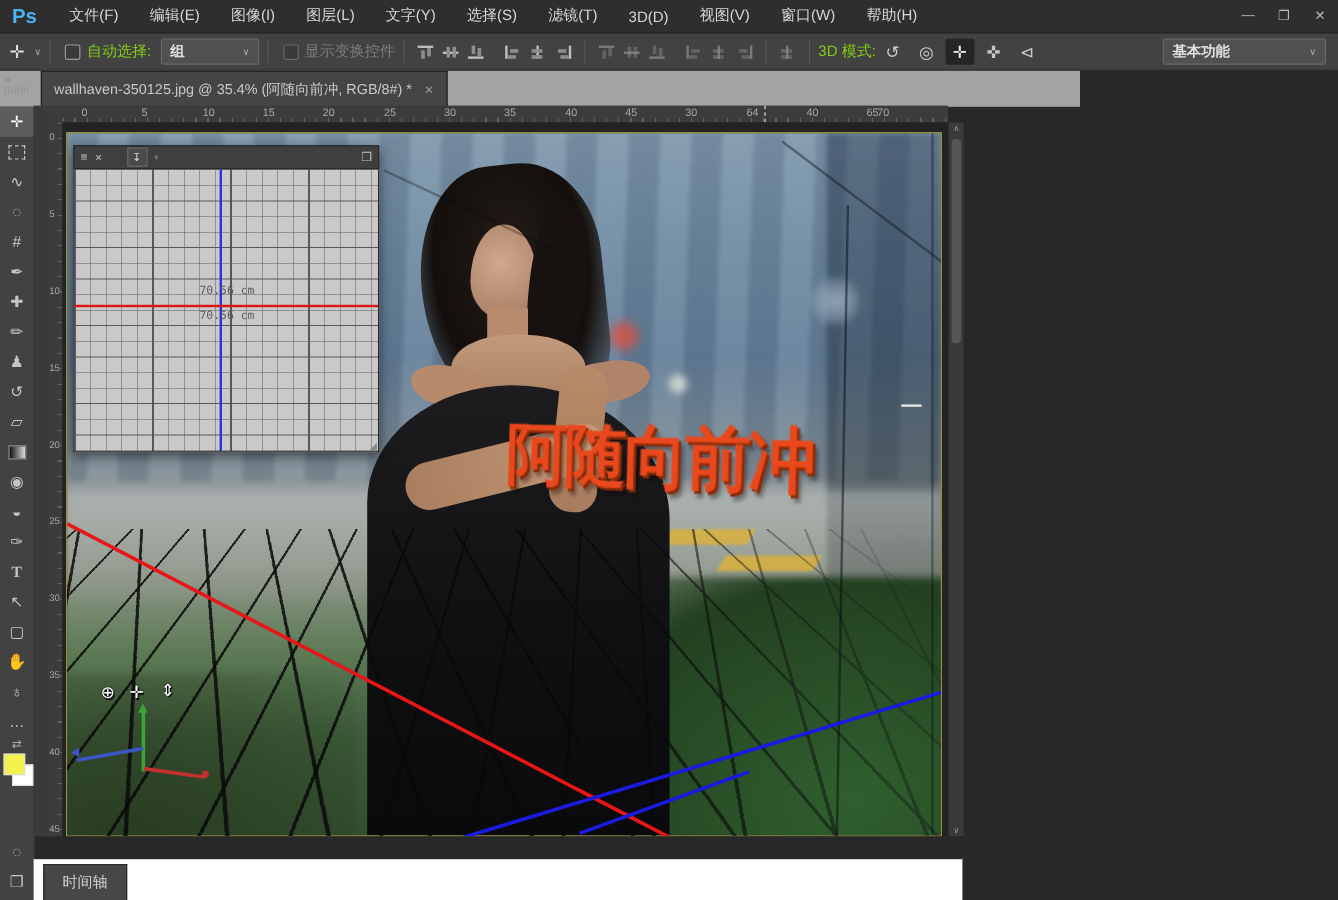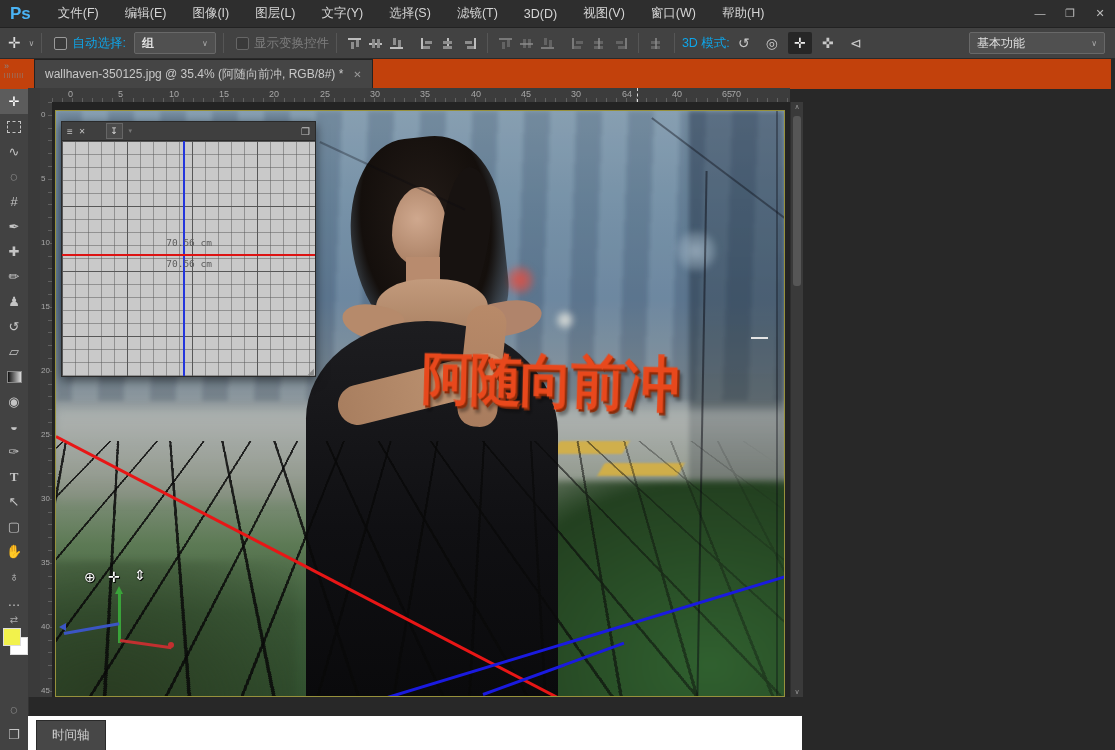--- a/index.html
+++ b/index.html
@@ -12,36 +12,36 @@
   #menubar{left:0;top:0;width:1115px;height:27px;background:#2e2e2e;border-bottom:1px solid #222;display:flex;align-items:center}
   .ps-logo{color:#4ab3f4;font-weight:bold;font-size:17px;padding:0 14px 0 10px}
   .menu-item{padding:0 13px;font-size:12.5px;color:#d6d6d6;height:27px;display:flex;align-items:center}
   .winctl{margin-left:auto;display:flex}
   .winctl span{width:30px;text-align:center;color:#bbb;font-size:11px}
   
   #optionsbar{left:0;top:27px;width:1115px;height:31px;background:#424242;border-bottom:1px solid #2a2a2a;display:flex;align-items:center;padding-left:6px;box-sizing:border-box}
   .checkbox{width:11px;height:11px;border:1px solid #9a9a9a;background:#3a3a3a;border-radius:2px;margin:0 5px}
   .checkbox.dim{border-color:#666}
   .select{background:#505050;border:1px solid #686868;border-radius:2px;height:20px;display:flex;align-items:center;padding:0 7px;color:#e0e0e0}
-  .optlabel{color:#0ea5e9;font-size:12.5px}
+  .optlabel{color:#84cc16;font-size:12.5px}
   .optlabel.dim{color:#7d7d7d}
   .al{width:13px;height:11px;display:inline-block;position:relative;margin:0 4px}
   .al::before,.al::after{content:"";position:absolute;background:#bdbdbd}
   .al::after{background:#8d8d8d}
   .al.dim::before,.al.dim::after{opacity:.45}
   .al-top::before{left:0;right:0;top:0;height:2px}.al-top::after{left:3px;top:4px;width:3px;height:7px;box-shadow:5px -2px 0 #8d8d8d}
   .al-vmid::before{left:0;right:0;top:5px;height:2px}.al-vmid::after{left:3px;top:1px;width:3px;height:9px;box-shadow:5px 0 0 #8d8d8d}
   .al-bot::before{left:0;right:0;bottom:0;height:2px}.al-bot::after{left:3px;bottom:4px;width:3px;height:7px;box-shadow:5px 2px 0 #8d8d8d}
   .al-left::before{top:0;bottom:0;left:0;width:2px}.al-left::after{left:4px;top:3px;width:7px;height:3px;box-shadow:-2px 5px 0 #8d8d8d}
   .al-hmid::before{top:0;bottom:0;left:5px;width:2px}.al-hmid::after{left:1px;top:3px;width:9px;height:3px;box-shadow:0 5px 0 #8d8d8d}
   .al-right::before{top:0;bottom:0;right:0;width:2px}.al-right::after{right:4px;top:3px;width:7px;height:3px;box-shadow:2px 5px 0 #8d8d8d}
   .mode-ico{width:24px;height:22px;display:flex;align-items:center;justify-content:center;color:#c8c8c8;font-size:14px;border-radius:2px;margin:0 2px}
   .mode-ico.active{background:#262626;color:#eee}
   
-  #tabrow{left:0;top:58px;width:1111px;height:30px;background:#c2410c;display:flex;align-items:center}
+  #tabrow{left:0;top:58px;width:900px;height:30px;background:#a3a3a3;display:flex;align-items:center}
   .doctab{margin-left:34px;height:29px;background:#454545;border:1px solid #222;border-bottom:none;display:flex;align-items:center;padding:0 10px;color:#c8c8c8;font-size:12px;gap:10px}
   .tabclose{color:#999;font-size:10px}
   .tabrow-mini{position:absolute;left:4px;top:62px;color:#888;font-size:9px;line-height:8px}
   
   #toolbar{left:0;top:88px;width:28px;height:662px;background:#424242;border-right:1px solid #333;display:flex;flex-direction:column;align-items:center}
   .tool{width:28px;height:25px;display:flex;align-items:center;justify-content:center;color:#c4c4c4;font-size:13px}
   .tool.sel{background:#5c5c5c;color:#fff}
   .ico-marquee{width:12px;height:10px;border:1px dashed #c4c4c4}
   .ico-gradient{width:13px;height:10px;background:linear-gradient(90deg,#111,#ddd);border:1px solid #888}
   .fgbg{position:relative;width:28px;height:32px;margin-top:2px}
@@ -168,21 +168,21 @@
   <span class="al al-hmid dim"></span>
   <span class="vsep"></span>
   <span class="optlabel">3D 模式:</span>
   <span class="mode-ico">↺</span>
   <span class="mode-ico">◎</span>
   <span class="mode-ico active">✛</span>
   <span class="mode-ico">✜</span>
   <span class="mode-ico">⊲</span>
   <span style="flex:1"></span>
   <span class="select" style="width:120px;justify-content:space-between;margin-right:10px">
-    <span style="font-weight:normal">基本功能</span>
+    <span style="font-weight:bold">基本功能</span>
     <span class="caret">∨</span>
   </span>
 </div>
 
 <div id="tabrow">
   <div class="doctab">
     <span>wallhaven-350125.jpg @ 35.4% (阿随向前冲, RGB/8#) *</span>
     <span class="tabclose">✕</span>
   </div>
 </div>

